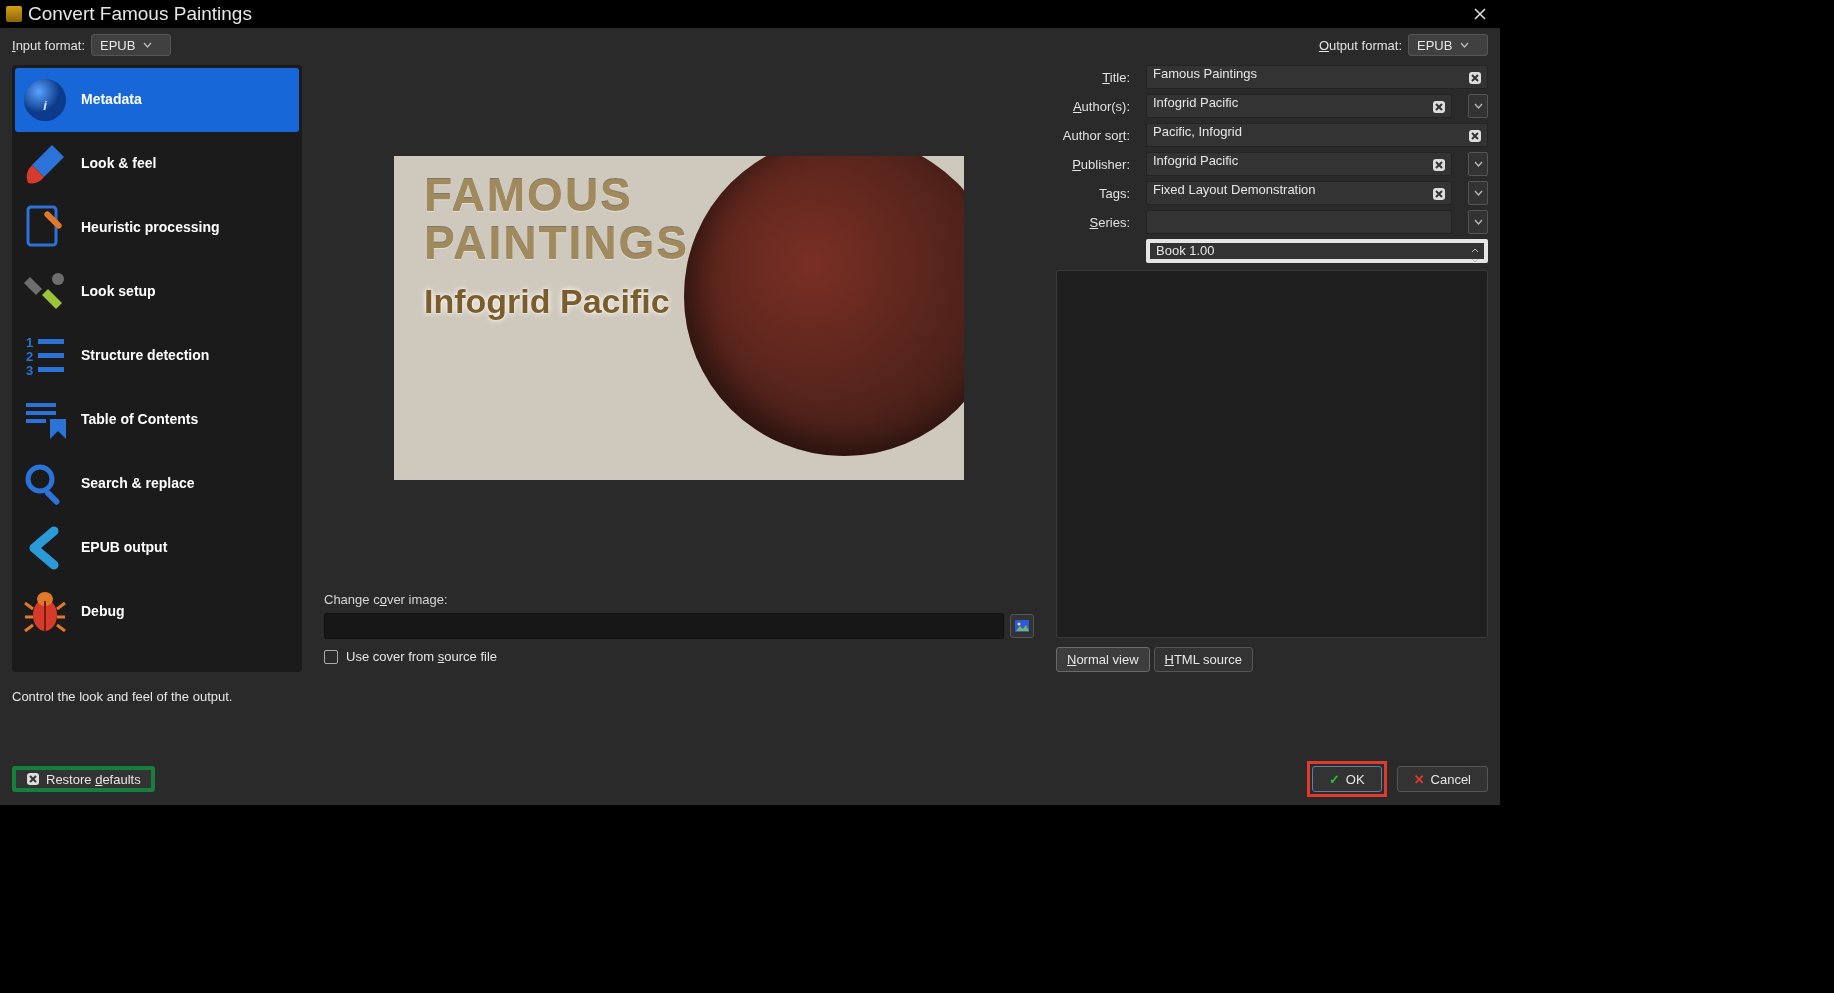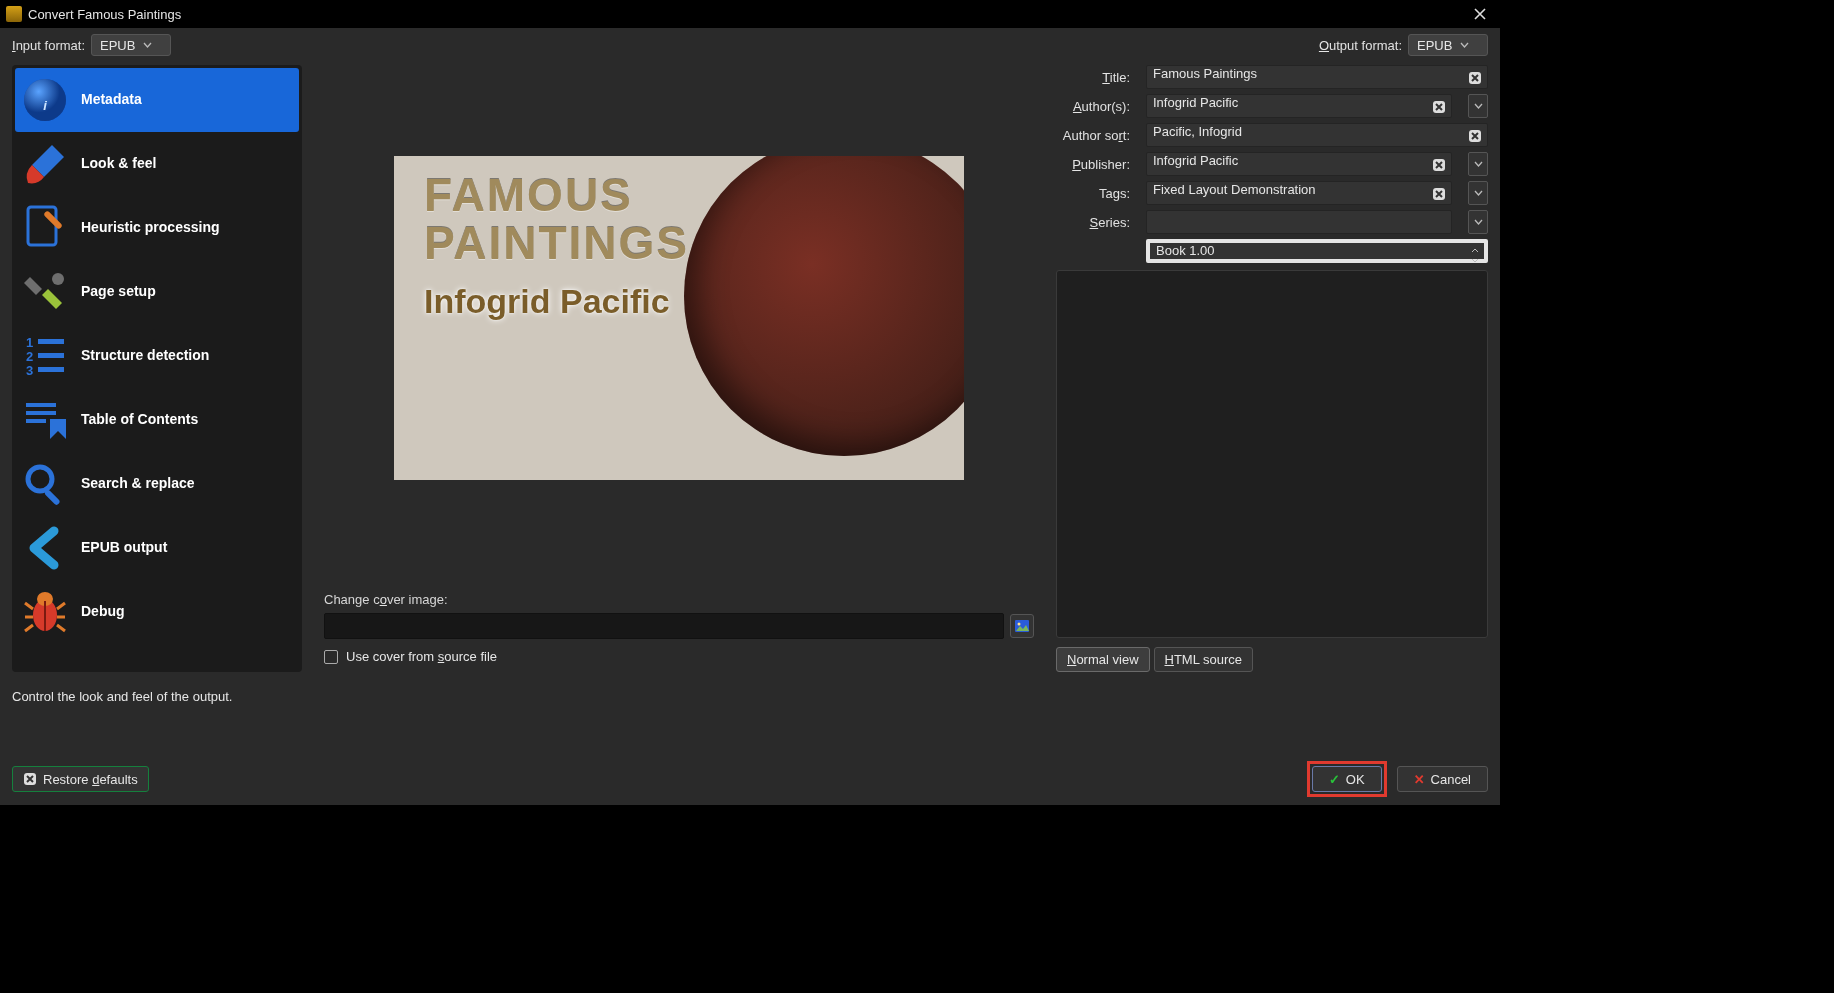--- a/index.html
+++ b/index.html
@@ -1,21 +1,21 @@
 <!DOCTYPE html>
 <html><head>
 <meta charset="utf-8">
 <style>
 * { margin: 0; padding: 0; box-sizing: border-box; font-family: "Segoe UI", Tahoma, sans-serif; font-size: 13px; color: #e6e6e6; }
 html, body { width: 100%; height: 100%; background: #000; }
 .window { display: flex; flex-direction: column; width: 1500px; height: 805px; background: #000; }
 
 .titlebar { display: flex; align-items: center; height: 28px; padding: 0 6px; background: #000; }
 .titlebar .app-icon { width: 16px; height: 16px; background: linear-gradient(180deg,#d4a017,#8b6508); border-radius: 2px; margin-right: 6px; }
-.titlebar .title { flex: 0 0 auto; font-size: 13px; color: #e6e6e6; }
+.titlebar .title { flex: 0 0 auto; font-size: 19px; color: #e6e6e6; }
 .titlebar .spacer { flex: 1; }
 .titlebar .close-btn { width: 28px; height: 22px; display: flex; align-items: center; justify-content: center; cursor: pointer; }
 
 .body { flex: 1; background: #2a2a2a; display: flex; flex-direction: column; }
 
 .formatbar { display: flex; align-items: center; height: 34px; padding: 0 12px; }
 .formatbar .fb-label { color: #e0e0e0; margin-right: 6px; }
 .formatbar .spacer { flex: 1; }
 .select {
   display: flex; align-items: center; justify-content: flex-start;
@@ -65,21 +65,21 @@
 .big-textarea { flex: 1; min-height: 360px; background: #1f1f1f; border: 1px solid #3a3a3a; border-radius: 3px; margin-top: 2px; }
 .view-tabs { display: flex; gap: 4px; margin-top: 4px; }
 .view-tab { padding: 4px 10px; background: #333; border: 1px solid #555; border-radius: 3px; cursor: pointer; }
 .view-tab.active { background: #3d3d3d; border-color: #6a6a6a; }
 .view-tab .u { text-decoration: underline; }
 
 .footer { background: #2a2a2a; padding: 6px 12px 8px 12px; display: flex; flex-direction: column; gap: 8px; }
 .hint-area { height: 72px; background: #2a2a2a; padding: 8px 0 0 0; }
 .hint-area .txt { color: #e6e6e6; }
 .btn-row { display: flex; align-items: center; }
-.restore-btn { display: flex; align-items: center; gap: 6px; height: 26px; padding: 0 10px; background: #333; border: 1px solid #15803d; border-radius: 3px; cursor: pointer; }
+.restore-btn { display: flex; align-items: center; gap: 6px; height: 26px; padding: 0 10px; background: #333; border: 4px solid #15803d; border-radius: 3px; cursor: pointer; }
 .spacer { flex: 1; }
 .ok-wrap { border: 3px solid #e03a2f; padding: 2px; margin-right: 10px; }
 .ok-btn, .cancel-btn { display: flex; align-items: center; gap: 6px; height: 26px; padding: 0 16px; background: #333; border: 1px solid #555; border-radius: 3px; cursor: pointer; }
 .ok-btn { border-color: #6a7aa8; }
 .ok-btn .chk-ico { color: #29c23a; font-weight: bold; }
 .cancel-btn .x-ico { color: #e03a2f; font-weight: bold; }
 
 svg { display: block; }
 </style>
 </head>
@@ -160,21 +160,21 @@
         </div>
 
         <div class="side-item">
           <div class="icon">
             <svg width="46" height="46" viewBox="0 0 46 46">
                 <path d="M8 8 L20 20 L14 26 L2 14 Z" fill="#6e6e6e"></path>
                 <path d="M26 20 L40 34 L34 40 L20 26 Z" fill="#9ac23a"></path>
                 <circle cx="36" cy="10" r="6" fill="#6e6e6e"></circle>
               </svg>
           </div>
-          <div class="label">Page setup</div>
+          <div class="label">Look setup</div>
         </div>
 
         <div class="side-item">
           <div class="icon">
             <svg width="46" height="46" viewBox="0 0 46 46">
                 <text x="4" y="14" font-size="12" fill="#2b72d9" font-weight="bold">1</text>
                 <text x="4" y="28" font-size="12" fill="#2b72d9" font-weight="bold">2</text>
                 <text x="4" y="42" font-size="12" fill="#2b72d9" font-weight="bold">3</text>
                 <rect x="16" y="6" width="26" height="5" fill="#2b72d9"></rect>
                 <rect x="16" y="20" width="26" height="5" fill="#2b72d9"></rect>

